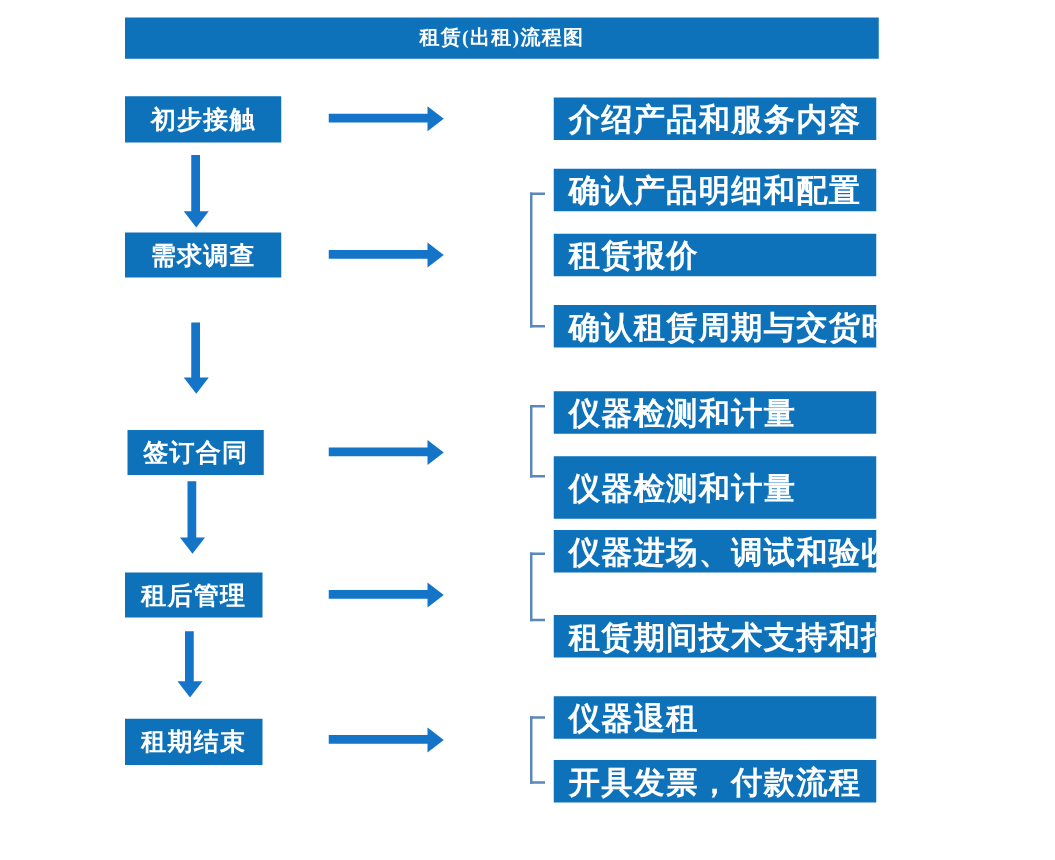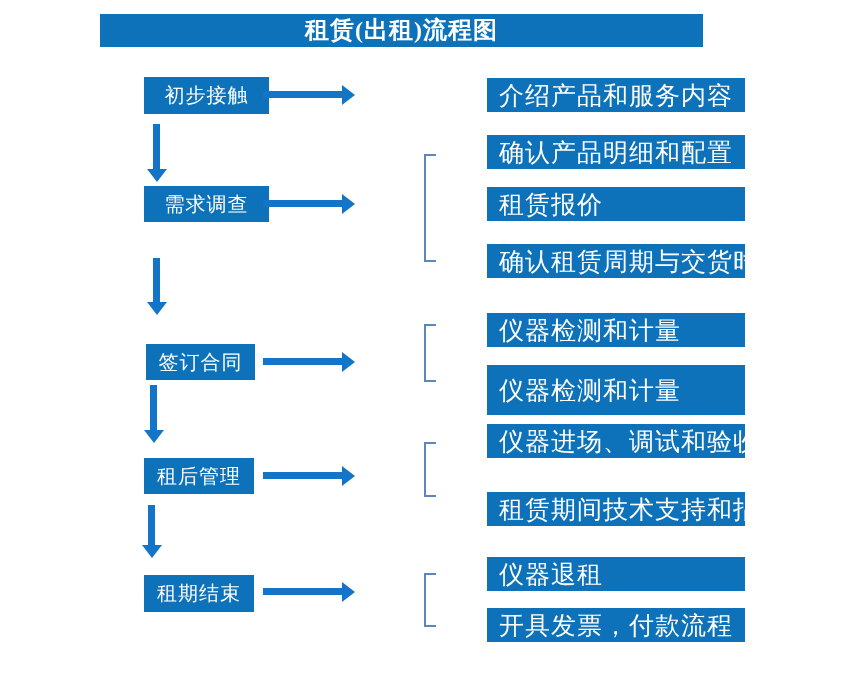--- a/index.html
+++ b/index.html
@@ -18,35 +18,34 @@
     height: 688px;
     background: var(--background);
     overflow: hidden;
   }
   .title-bar {
     position: absolute;
     left: 100px; top: 14px;
     width: 603px; height: 33px;
     background: var(--box-blue);
     color: var(--text);
-    font-size: 24px;
+    font-size: 16px;
     font-weight: bold;
     text-align: center;
     line-height: 33px;
     letter-spacing: 1px;
   }
   .node {
     position: absolute;
     background: var(--box-blue);
     color: var(--text);
-    font-weight: normal;
+    font-weight: bold;
     display: flex;
     align-items: center;
     white-space: nowrap;
-    margin-left: 44px;
   }
   .left-node {
     justify-content: center;
     font-size: 20px;
     letter-spacing: 1px;
   }
   .right-node {
     padding-left: 12px;
     font-size: 25px;
     letter-spacing: 1px;

